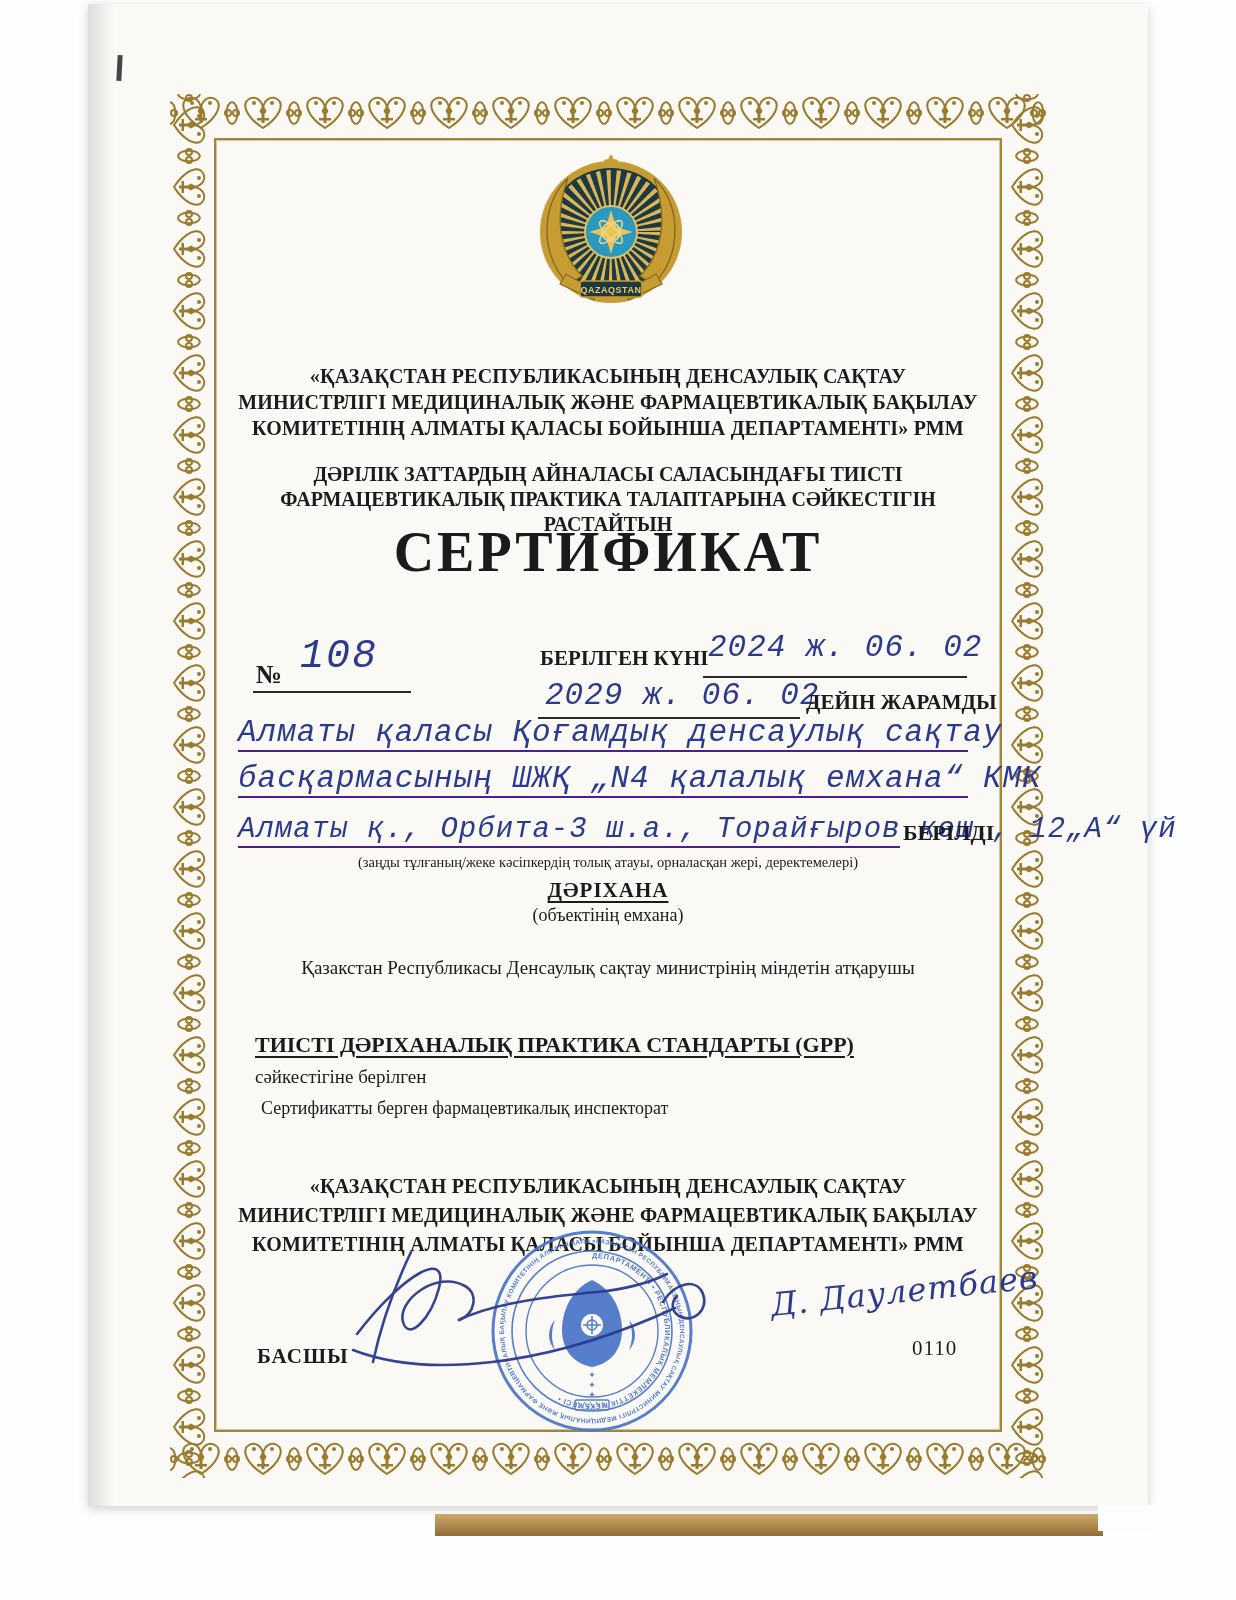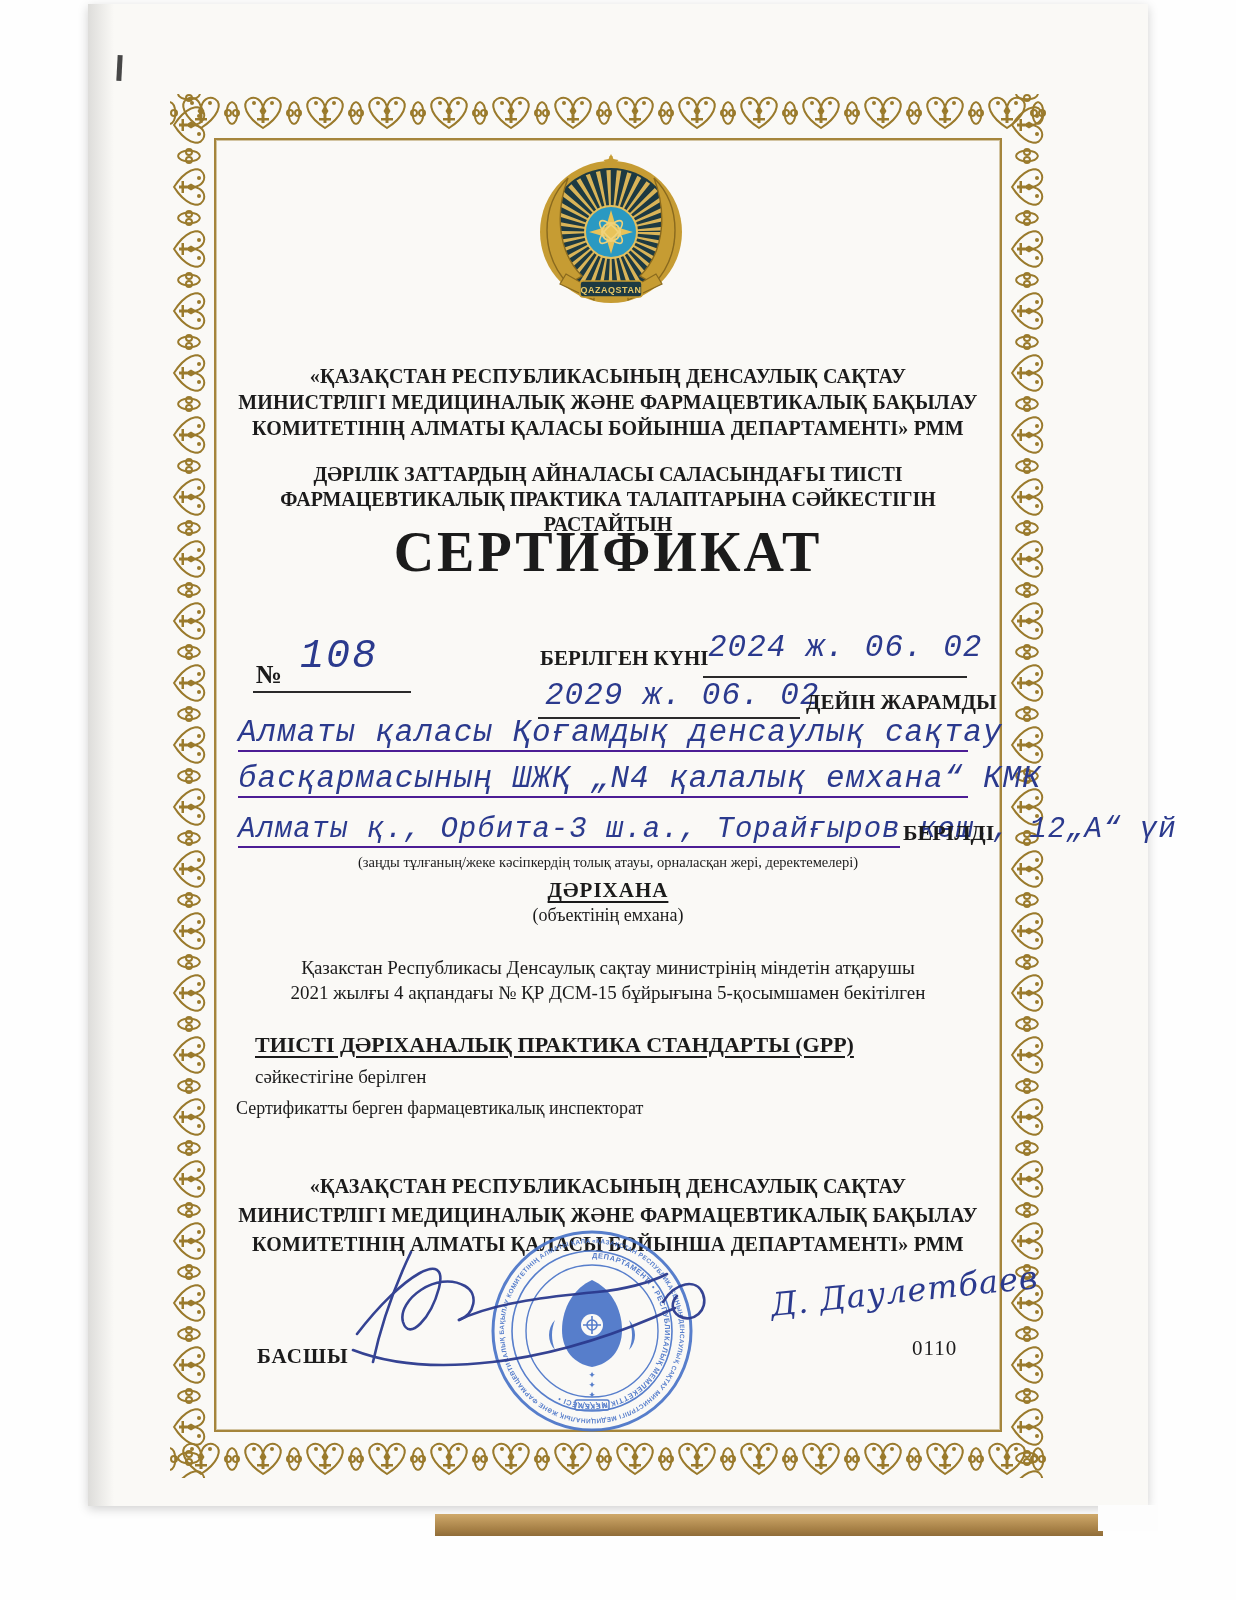--- a/index.html
+++ b/index.html
@@ -203,27 +203,26 @@
     <span class="hand hand-big" style="font-size:29px;">Алматы қ., Орбита-3 ш.а., Торайғыров көш., 12„А“ үй</span>
   </div>
   <span class="abs bold" style="left:903px;top:820px;font-size:22px;">БЕРІЛДІ</span>
   <div class="abs center note-small" style="left:214px;top:854px;width:788px;">(заңды тұлғаның/жеке кәсіпкердің толық атауы, орналасқан жері, деректемелері)</div>
 
   <div class="abs center object-title" style="left:214px;top:878px;width:788px;">ДӘРІХАНА</div>
   <div class="abs center object-note" style="left:214px;top:905px;width:788px;">(объектінің емхана)</div>
 
   <div class="abs center approval" style="left:248px;top:955px;width:720px;">
     <div>Қазакстан Республикасы Денсаулық сақтау министрінің міндетін атқарушы</div>
-    <div>2021 жылғы 4 ақпандағы № ҚР ДСМ-15 бұйрығына 5-қосымшамен бекітілген</div>
   </div>
 
   <div class="abs standard-title" style="left:255px;top:1032px;">ТИІСТІ ДӘРІХАНАЛЫҚ ПРАКТИКА СТАНДАРТЫ (GPP)</div>
   <div class="abs standard-note" style="left:255px;top:1066px;">сәйкестігіне берілген</div>
 
-  <div class="abs inspectorate" style="left:236px;top:1098px;">Сертификатты берген фармацевтикалық инспекторат</div>
+  <div class="abs inspectorate" style="left:261px;top:1098px;">Сертификатты берген фармацевтикалық инспекторат</div>
 
   <div class="abs center orgname" style="left:214px;top:1172px;width:788px;line-height:29px;">
     <div>«ҚАЗАҚСТАН РЕСПУБЛИКАСЫНЫҢ ДЕНСАУЛЫҚ САҚТАУ</div>
     <div>МИНИСТРЛІГІ МЕДИЦИНАЛЫҚ ЖӘНЕ ФАРМАЦЕВТИКАЛЫҚ БАҚЫЛАУ</div>
     <div>КОМИТЕТІНІҢ АЛМАТЫ ҚАЛАСЫ БОЙЫНША ДЕПАРТАМЕНТІ» РММ</div>
   </div>
 
   <svg class="abs stamp" style="left:489px;top:1228px;" width="206" height="206" viewBox="0 0 206 206">
     <defs>
       <path id="ring-outer" d="M103,15 a88,88 0 1,1 -0.1,0" fill="none"></path>

